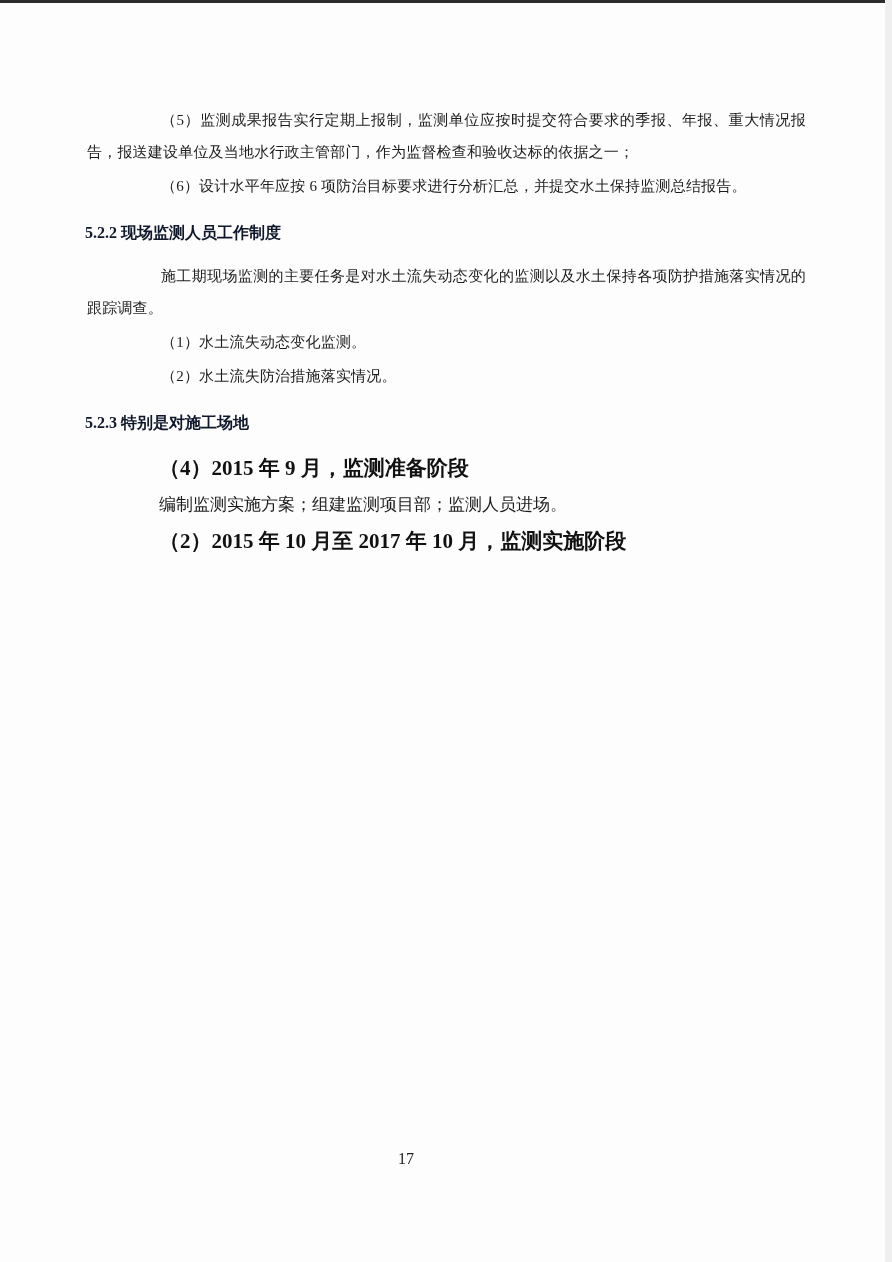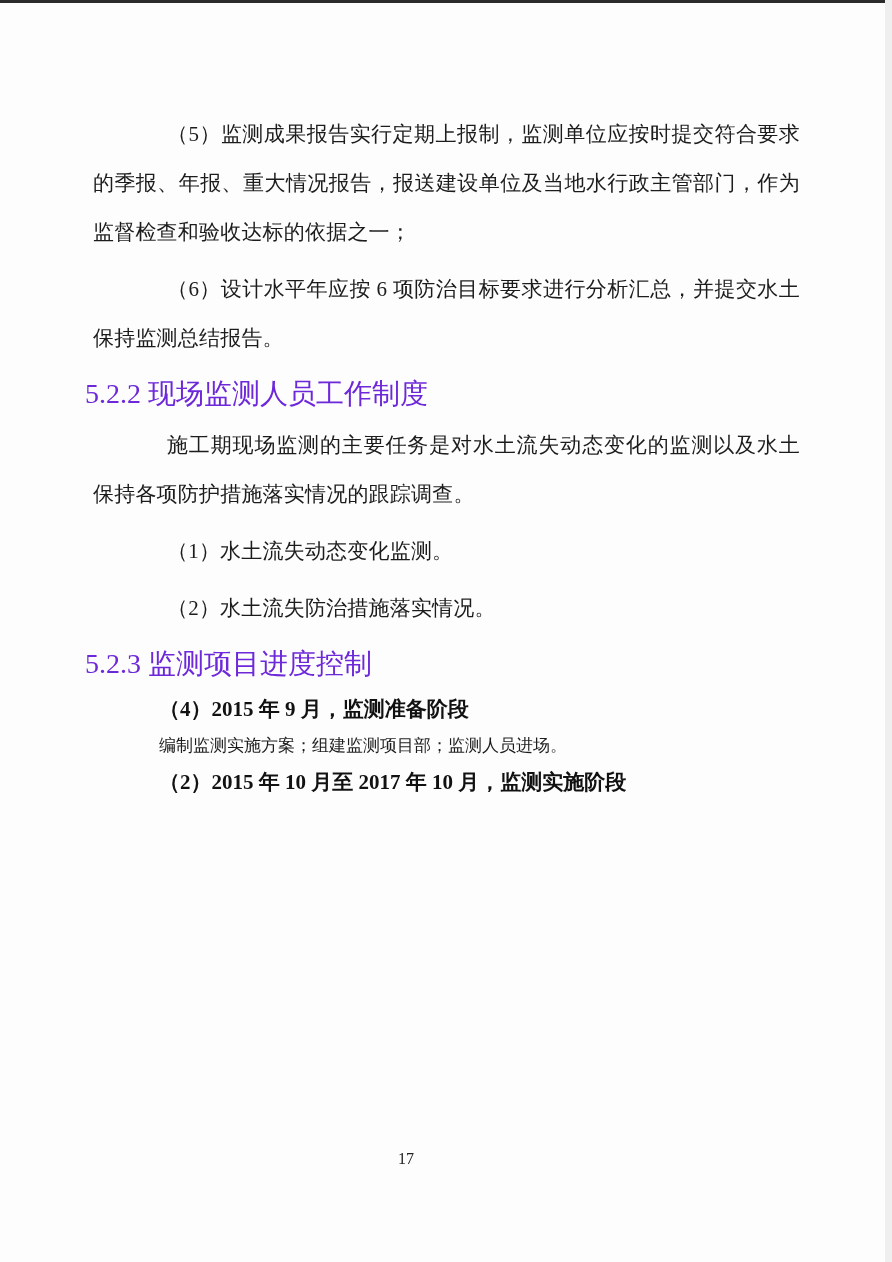--- a/index.html
+++ b/index.html
@@ -29,33 +29,33 @@
     width: 7px;
     background: #efefef;
   }
   .content {
     position: absolute;
     left: 85px;
     top: 102px;
     width: 723px;
   }
   .para {
-    margin: 8px;
-    font-size: 21px;
-    line-height: 49px;
+    margin: 2px;
+    font-size: 15px;
+    line-height: 32px;
     text-align: justify;
     text-indent: 74px;
     letter-spacing: 0.2px;
   }
   .heading {
     margin: 16px 0 12px 0;
-    font-size: 28px;
+    font-size: 16px;
     line-height: 30px;
-    font-weight: normal;
-    color: #6d28d9;
+    font-weight: bold;
+    color: #0f172a;
     text-align: left;
     text-indent: 0;
   }
   .bold-item {
     margin: 0;
     font-size: 21px;
     line-height: 36.5px;
     font-weight: bold;
     color: #111111;
     text-indent: 74px;
@@ -86,20 +86,20 @@
   <div class="scan-top-edge"></div>
   <div class="scan-right-edge"></div>
 
   <div class="content">
     <p class="para">（5）监测成果报告实行定期上报制，监测单位应按时提交符合要求的季报、年报、重大情况报告，报送建设单位及当地水行政主管部门，作为监督检查和验收达标的依据之一；</p>
     <p class="para">（6）设计水平年应按 6 项防治目标要求进行分析汇总，并提交水土保持监测总结报告。</p>
     <h2 class="heading">5.2.2 现场监测人员工作制度</h2>
     <p class="para">施工期现场监测的主要任务是对水土流失动态变化的监测以及水土保持各项防护措施落实情况的跟踪调查。</p>
     <p class="para">（1）水土流失动态变化监测。</p>
     <p class="para">（2）水土流失防治措施落实情况。</p>
-    <h2 class="heading">5.2.3 监测项目进度控制</h2>
+    <h2 class="heading">5.2.3 特别是对施工场地</h2>
     <p class="bold-item">（4）2015 年 9 月，监测准备阶段</p>
     <p class="plain-item">编制监测实施方案；组建监测项目部；监测人员进场。</p>
     <p class="bold-item">（2）2015 年 10 月至 2017 年 10 月，监测实施阶段</p>
   </div>
 
   <div class="page-number">17</div>
 </div>
 
 </body></html>

